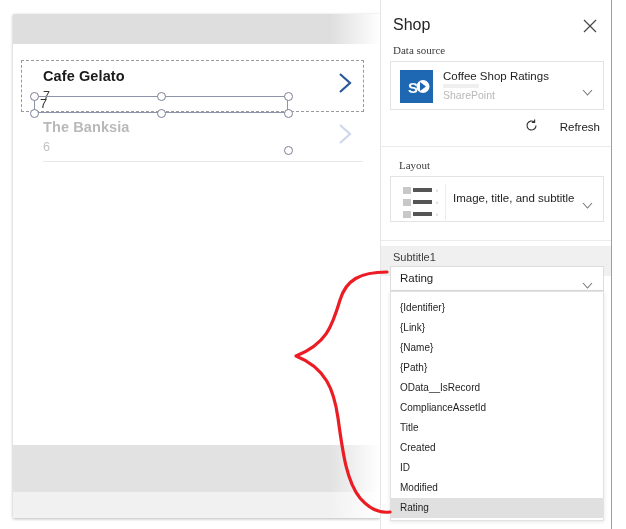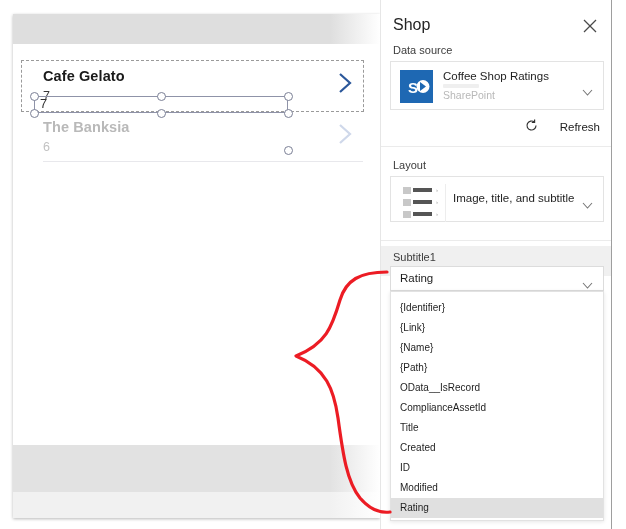--- a/index.html
+++ b/index.html
@@ -113,21 +113,21 @@
     box-sizing:border-box;
   }
   .pane-hdr{
     position:absolute;left:12px;top:16px;
     font-size:16px;color:#252525;
   }
   .pane-close{
     position:absolute;right:14px;top:18px;width:16px;height:16px;cursor:pointer;
   }
   .sec-label{
-    position:absolute;font-size:11px;color:#3c3c3c;
+    position:absolute;font-size:11px;color:#3c3c3c;font-family:Liberation Serif, serif;
   }
   .card{
     position:absolute;background:#fff;border:1px solid #e3e3e3;box-sizing:border-box;
   }
   .sp-icon{
     position:absolute;left:9px;top:8px;width:33px;height:33px;background:#1e68b3;
   }
   .ds-title{
     position:absolute;left:52px;top:8px;font-size:11.5px;color:#1e1e1e;
   }
@@ -279,21 +279,21 @@
         <svg width="13" height="13" viewBox="0 0 13 13">
           <path d="M11 6.5a4.5 4.5 0 1 1-1.6-3.45" fill="none" stroke="#333" stroke-width="1.2"></path>
           <polyline points="9.6,0.6 9.6,3.4 6.8,3.4" fill="none" stroke="#333" stroke-width="1.2"></polyline>
         </svg>
       </span>
       <span>Refresh</span>
     </div>
 
     <div class="hr" style="top:146px;"></div>
 
-    <div class="sec-label" style="left:12px;top:159px;text-align:center;">Layout</div>
+    <div class="sec-label" style="left:18px;top:159px;text-align:center;">Layout</div>
 
     <div class="card" style="left:9px;top:176px;width:214px;height:46px;">
       <div class="layout-thumb">
         <div class="lt-line" style="top:2px;">
           <div class="lt-img"></div>
             <div class="lt-bar"></div>
             <div class="lt-ch">›</div>
         </div>
         <div class="lt-line" style="top:14px;">
           <div class="lt-img"></div>

